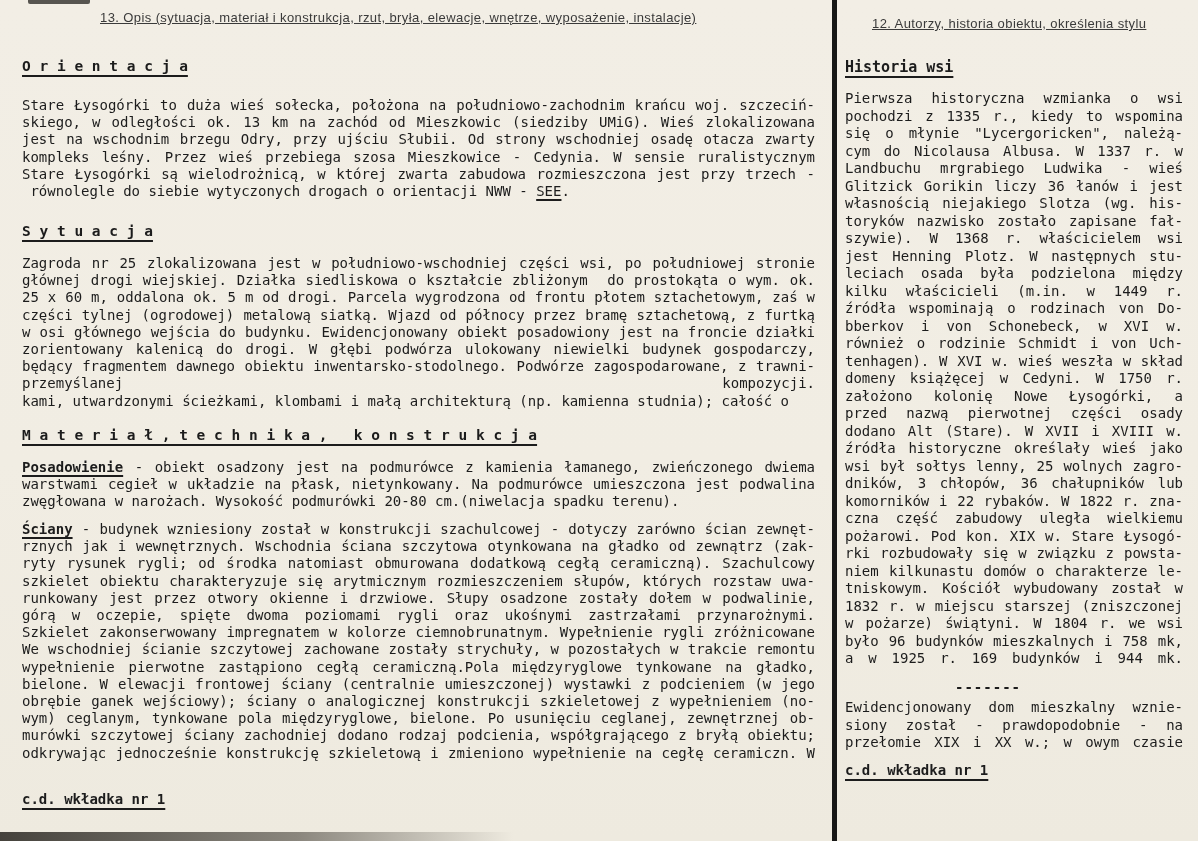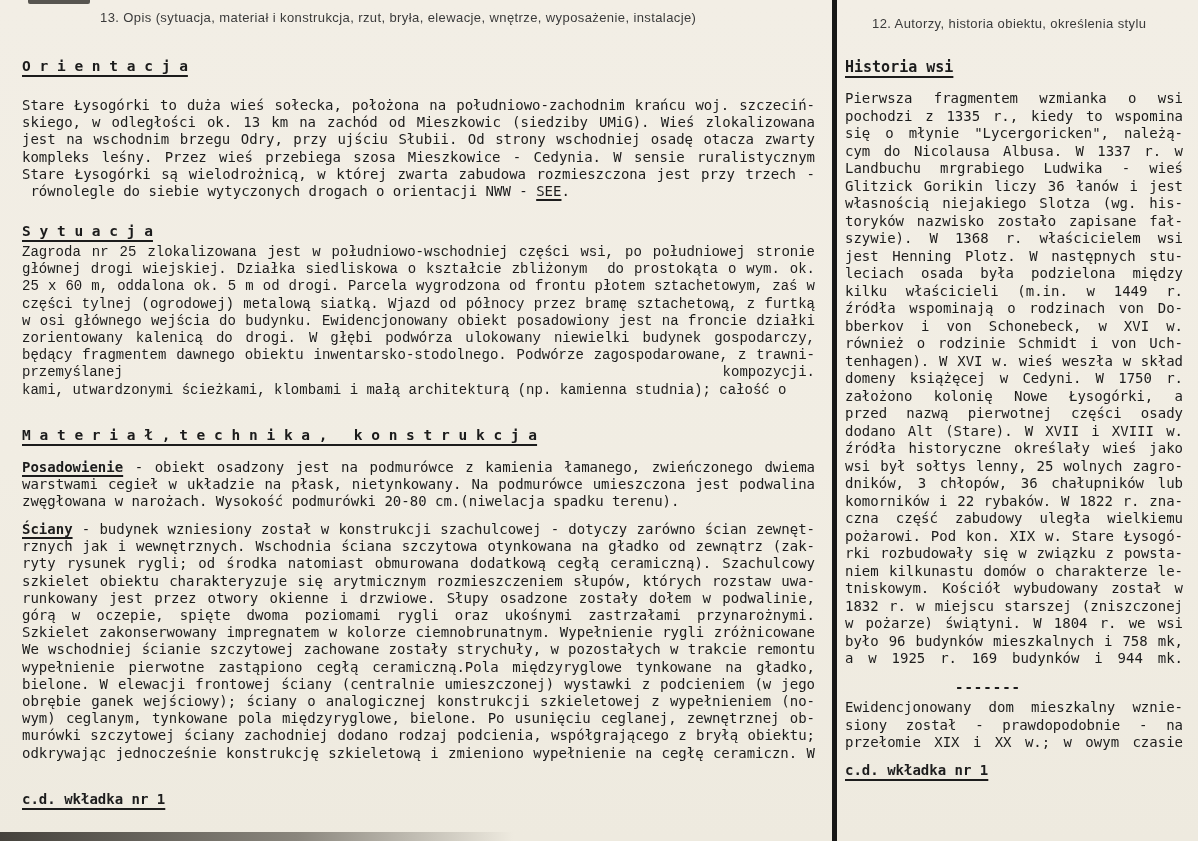--- a/index.html
+++ b/index.html
@@ -10,20 +10,21 @@
     background:linear-gradient(180deg,#f2eee5 0%,#f1ede3 55%,#eeeadf 100%);
     overflow:hidden;
     font-family:"DejaVu Sans Mono","Liberation Mono",monospace;
     color:#1c1c1c;
   }
   .form-label {
     position:absolute;
     font-family:"Liberation Sans","DejaVu Sans",sans-serif;
     font-size:13px; color:#3a3a3a; letter-spacing:0.4px;
     white-space:nowrap;
+    text-decoration:underline;
   }
   .divider { position:absolute; left:832px; top:0; width:5px; height:841px; background:#171716; }
   .hd {
     position:absolute; left:22px;
     font-weight:700; font-size:14.5px; white-space:pre;
     text-decoration:underline; text-decoration-thickness:2px; text-underline-offset:4px;
   }
   .hd-right { left:845px; }
   .p { position:absolute; left:22px; width:793px; font-size:14px; line-height:17.2px; }
   .p-right { left:845px; width:338px; line-height:17.5px; }
@@ -55,21 +56,21 @@
       <div class="tline">Stare Łysogórki to duża wieś sołecka, położona na południowo-zachodnim krańcu woj. szczeciń-</div>
       <div class="tline">skiego, w odległości ok. 13 km na zachód od Mieszkowic (siedziby UMiG). Wieś zlokalizowana</div>
       <div class="tline">jest na wschodnim brzegu Odry, przy ujściu Słubii. Od strony wschodniej osadę otacza zwarty</div>
       <div class="tline">kompleks leśny. Przez wieś przebiega szosa Mieszkowice - Cedynia. W sensie ruralistycznym</div>
       <div class="tline">Stare Łysogórki są wielodrożnicą, w której zwarta zabudowa rozmieszczona jest przy trzech -</div>
       <div class="tline"> równolegle do siebie wytyczonych drogach o orientacji NWW - <u>SEE</u>.</div>
     </div>
 
   <div class="hd" style="top:223px;">S y t u a c j a</div>
 
-  <div class="p noj-last" style="top:244px;font-family:Liberation Mono, monospace;">
+  <div class="p noj-last" style="top:255px;">
       <div class="tline">Zagroda nr 25 zlokalizowana jest w południowo-wschodniej części wsi, po południowej stronie</div>
       <div class="tline">głównej drogi wiejskiej. Działka siedliskowa o kształcie zbliżonym  do prostokąta o wym. ok.</div>
       <div class="tline">25 x 60 m, oddalona ok. 5 m od drogi. Parcela wygrodzona od frontu płotem sztachetowym, zaś w</div>
       <div class="tline">części tylnej (ogrodowej) metalową siatką. Wjazd od północy przez bramę sztachetową, z furtką</div>
       <div class="tline">w osi głównego wejścia do budynku. Ewidencjonowany obiekt posadowiony jest na froncie działki</div>
       <div class="tline">zorientowany kalenicą do drogi. W głębi podwórza ulokowany niewielki budynek gospodarczy,</div>
       <div class="tline">będący fragmentem dawnego obiektu inwentarsko-stodolnego. Podwórze zagospodarowane, z trawni-</div>
       <div class="tline">przemyślanej kompozycji.</div>
       <div class="tline">kami, utwardzonymi ścieżkami, klombami i małą architekturą (np. kamienna studnia); całość o</div>
     </div>
@@ -101,21 +102,21 @@
 
   <div class="foot" style="left:22px; top:791px;">c.d. wkładka nr 1</div>
 
   <div class="divider"></div>
 
   <div class="form-label" style="left:872px; top:16px;">12. Autorzy, historia obiektu, określenia stylu</div>
 
   <div class="hd hd-right" style="top:58px; font-size:15px;">Historia wsi</div>
 
   <div class="p p-right" style="top:90px;">
-      <div class="tline">Pierwsza fragmentem wzmianka o wsi</div>
+      <div class="tline">Pierwsza historyczna wzmianka o wsi</div>
       <div class="tline">pochodzi z 1335 r., kiedy to wspomina</div>
       <div class="tline">się o młynie "Lycergoricken", należą-</div>
       <div class="tline">cym do Nicolausa Albusa. W 1337 r. w</div>
       <div class="tline">Landbuchu mrgrabiego Ludwika - wieś</div>
       <div class="tline">Glitzick Gorikin liczy 36 łanów i jest</div>
       <div class="tline">własnością niejakiego Slotza (wg. his-</div>
       <div class="tline">toryków nazwisko zostało zapisane fał-</div>
       <div class="tline">szywie). W 1368 r. właścicielem wsi</div>
       <div class="tline">jest Henning Plotz. W następnych stu-</div>
       <div class="tline">leciach osada była podzielona między</div>

